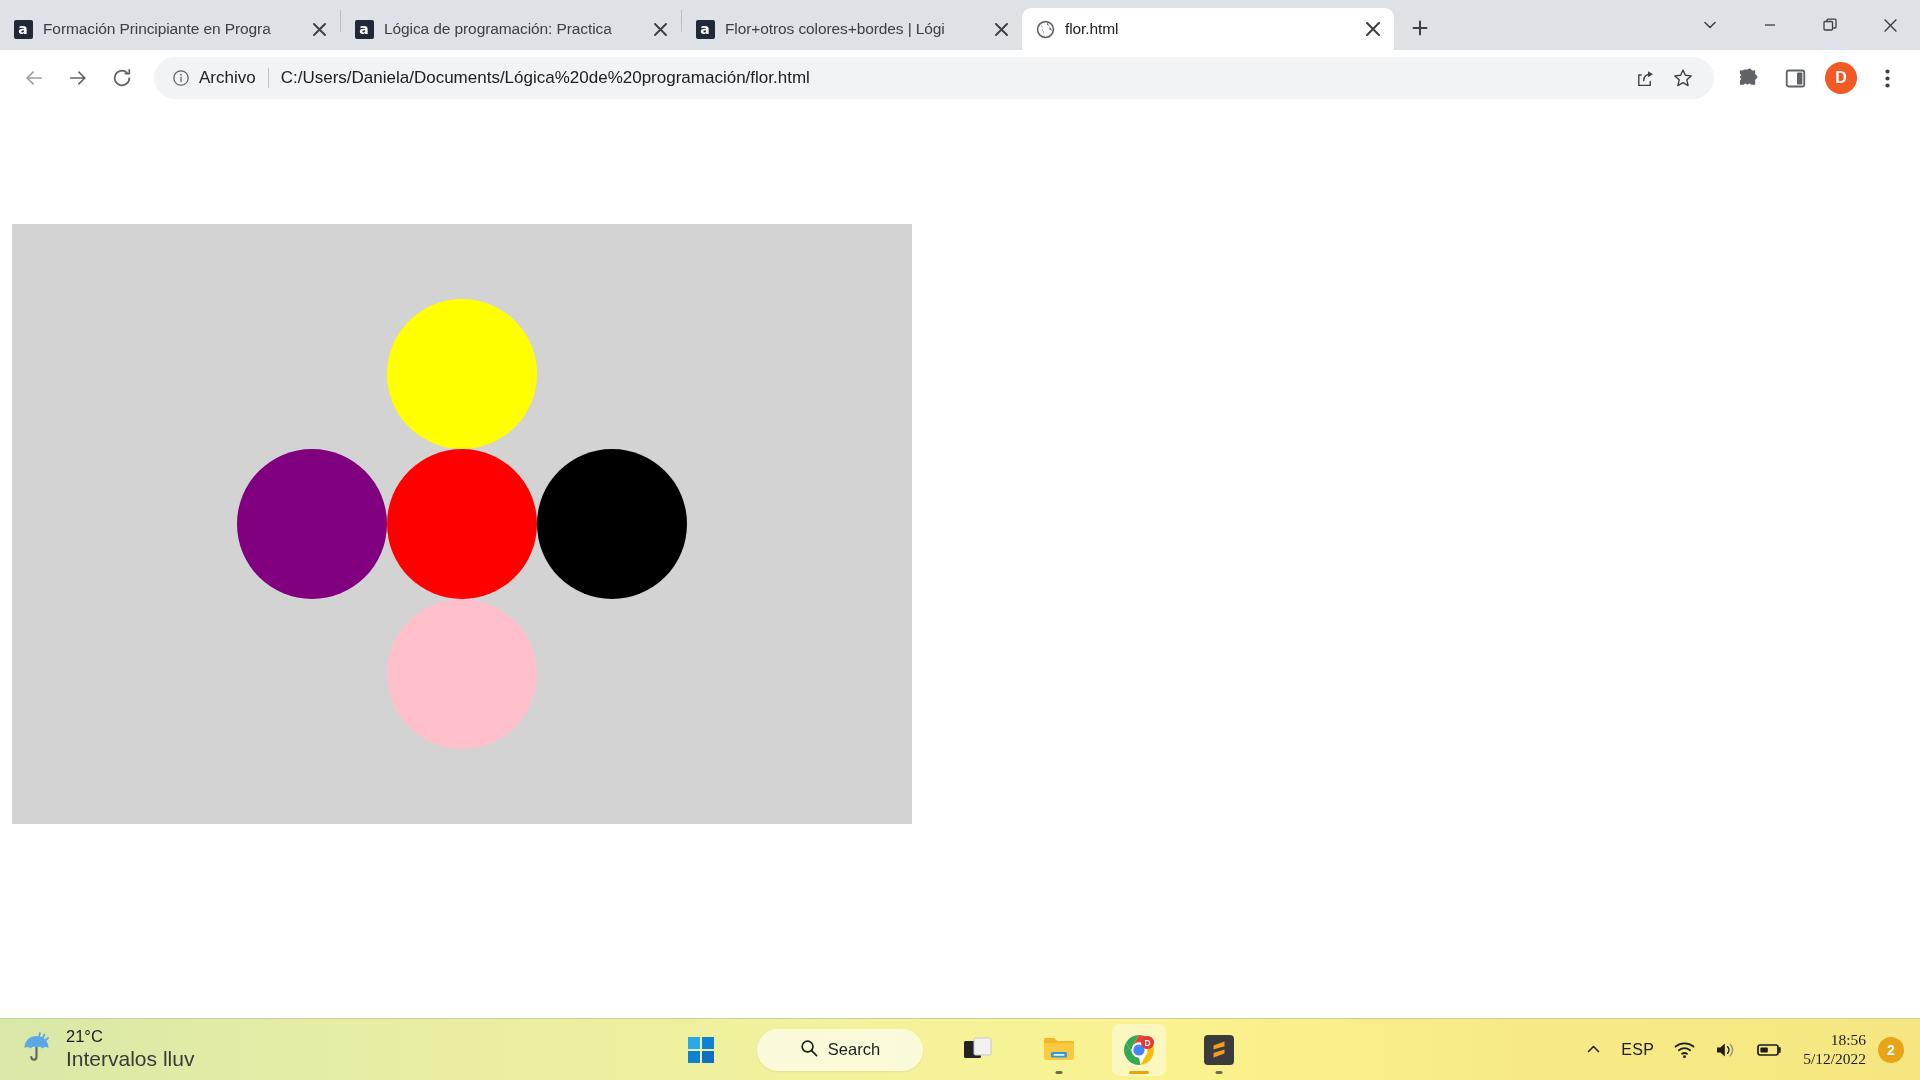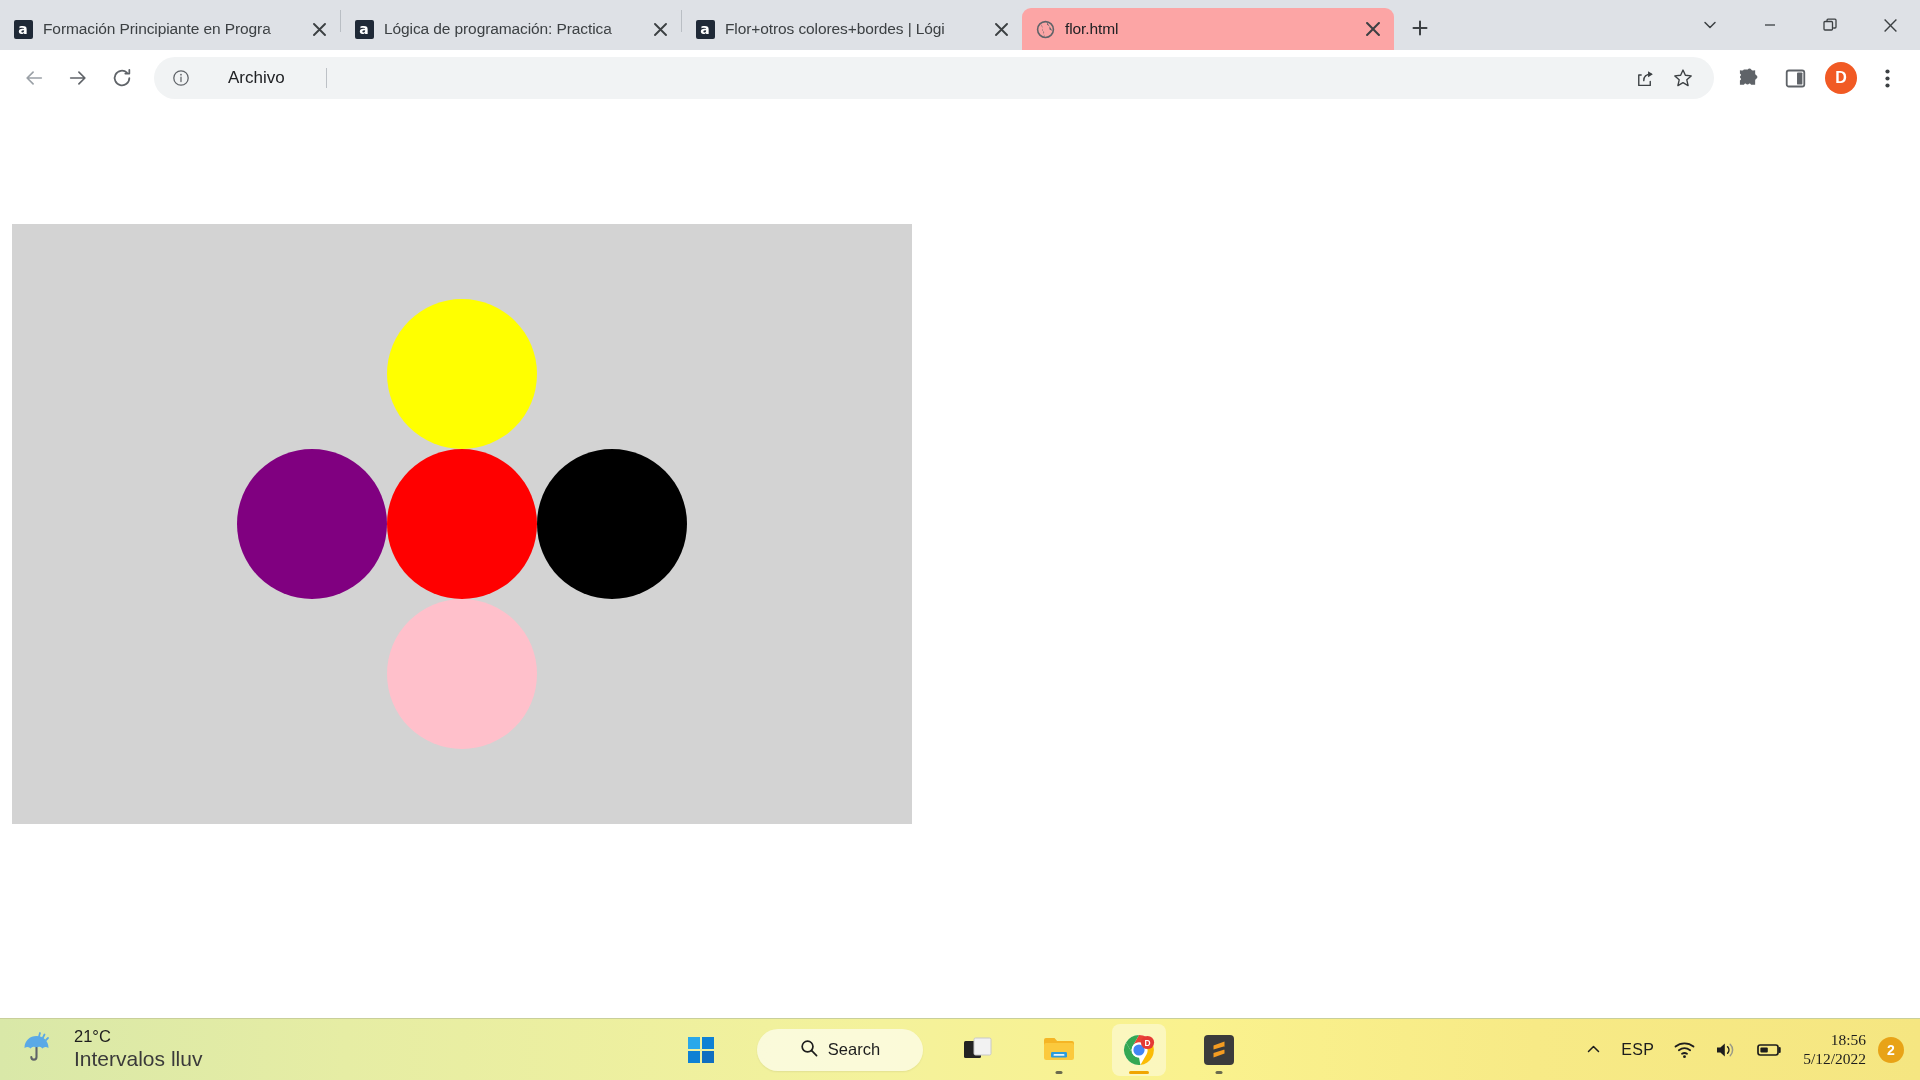--- a/index.html
+++ b/index.html
@@ -16,21 +16,21 @@
   .tabstrip {
     position:relative; height:50px; width:100%;
     background:#dee1e6; display:flex; align-items:flex-end;
   }
   .tab {
     position:relative; height:42px; display:flex; align-items:center;
     padding:0 8px 0 13px; border-radius:9px 9px 0 0; cursor:default;
     flex:0 0 auto;
   }
   .tab.inactive { width:340px; background:#dee1e6; }
-  .tab.active   { width:372px; background:#fca5a5; }
+  .tab.active   { width:372px; background:#ffffff; }
   .tab .favicon { width:20px; height:20px; flex:0 0 20px; margin-right:10px; display:flex; align-items:center; justify-content:center; }
   .alura-ico {
     width:19px; height:19px; background:#1f2937; border-radius:2px;
     color:#ffffff; font-size:14px; font-weight:700; line-height:19px; text-align:center;
     font-family:"DejaVu Sans", sans-serif;
   }
   .tab .tablabel {
     flex:1 1 auto; font-size:15.5px; color:#3c4043; white-space:nowrap;
     overflow:hidden; letter-spacing:-0.1px;
     -webkit-mask-image:linear-gradient(to right, #000 86%, transparent 100%);
@@ -52,21 +52,20 @@
   
   .toolbar {
     height:56px; width:100%; background:#ffffff;
     display:flex; align-items:center; padding:0 12px;
   }
   .navbtn { width:44px; height:44px; border-radius:50%; display:flex; align-items:center; justify-content:center; flex:0 0 44px; }
   .omnibox {
     flex:1 1 auto; height:42px; margin:0 10px 0 10px; background:#f1f3f4;
     border-radius:21px; display:flex; align-items:center; padding:0 14px 0 16px;
     min-width:0;
-    gap:29px;
   }
   .omni-info { width:22px; height:22px; flex:0 0 22px; display:flex; align-items:center; justify-content:center; margin-right:7px; }
   .omni-scheme { font-size:17px; color:#202124; white-space:nowrap; }
   .omni-div { width:1px; height:20px; background:#bdc1c6; margin:0 12px; flex:0 0 1px; }
   .omni-url { font-size:17px; color:#202124; white-space:nowrap; overflow:hidden; text-overflow:clip; flex:1 1 auto; }
   .omni-right { display:flex; align-items:center; margin-left:auto; flex:0 0 auto; }
   .omni-ibtn { width:34px; height:34px; border-radius:50%; display:flex; align-items:center; justify-content:center; margin-left:4px; }
   .tbbtn { width:42px; height:42px; border-radius:50%; display:flex; align-items:center; justify-content:center; flex:0 0 42px; margin-left:4px; }
   .avatar {
     width:32px; height:32px; border-radius:50%; background:#f15a24;
@@ -80,21 +79,21 @@
   .petal { position:absolute; border-radius:50%; }
 
   
   #taskbar {
     position:absolute; left:0; top:1018px; width:1920px; height:62px;
     background:linear-gradient(to right, #d9e8a8 0%, #e6eda4 18%, #f4f29b 46%, #faf28e 62%, #f7ea86 80%, #f5e681 100%);
     border-top:1px solid #c9cf9a;
     display:flex; align-items:center;
   }
   .weather { display:flex; align-items:center; padding-left:20px; flex:0 0 auto; }
-  .weather .wtxt { margin-left:20px; line-height:1.18; }
+  .weather .wtxt { margin-left:12px; line-height:1.18; }
   .weather .wtemp { font-size:16.5px; color:#1d1d1d; }
   .weather .wdesc { font-size:21px; color:#3a3a3a; }
   .tb-center { position:absolute; left:50%; transform:translateX(-50%); display:flex; align-items:center; gap:16px; }
   .tbicon {
     width:54px; height:52px; border-radius:8px; margin:0 5px;
     display:flex; align-items:center; justify-content:center; position:relative;
   }
   .tbicon.active-app { background:rgba(255,255,255,0.42); }
   .underline { position:absolute; bottom:2px; left:50%; transform:translateX(-50%); height:3px; border-radius:2px; }
   .underline.dot { width:7px; background:#6b6b4e; }
@@ -232,20 +231,21 @@
     <div class="omnibox">
       <span class="omni-info">
         <svg width="18" height="18" viewBox="0 0 20 20">
           <circle cx="10" cy="10" r="8" fill="none" stroke="#5f6368" stroke-width="1.4"></circle>
           <circle cx="10" cy="6.3" r="0.95" fill="#5f6368"></circle>
           <path d="M10 9 V14" stroke="#5f6368" stroke-width="1.4" stroke-linecap="round"></path>
         </svg>
       </span>
       <span class="omni-scheme">Archivo</span>
       <span class="omni-div"></span>
+      <span class="omni-url">C:/Users/Daniela/Documents/Lógica%20de%20programación/flor.html</span>
       <span class="omni-right">
         <span class="omni-ibtn">
           <svg width="19" height="19" viewBox="0 0 22 22">
             <path d="M6 7 H3.2 V19 H16.5 V14.5" fill="none" stroke="#3c4043" stroke-width="1.6" stroke-linecap="round" stroke-linejoin="round"></path>
             <path d="M9 13.5 C9 7.5 13.5 6 17.5 6" fill="none" stroke="#3c4043" stroke-width="1.6" stroke-linecap="round"></path>
             <path d="M14 2.5 L19.5 6 L14 9.5 Z" fill="#3c4043"></path>
           </svg>
         </span>
         <span class="omni-ibtn">
           <svg width="20" height="20" viewBox="0 0 22 22">

